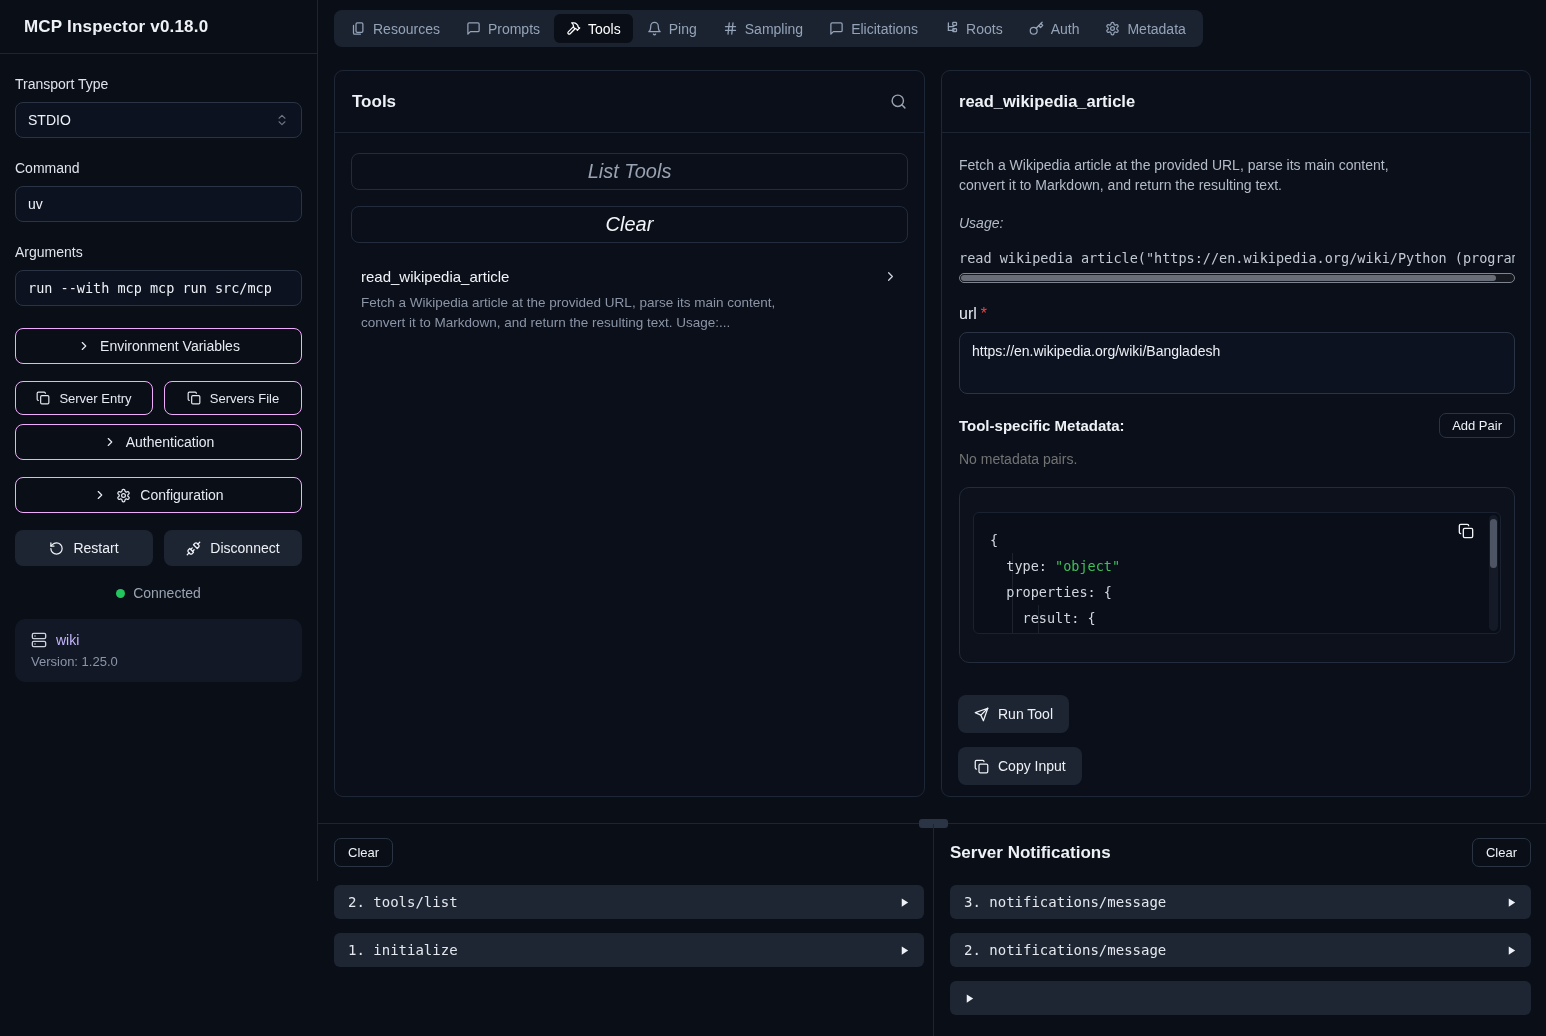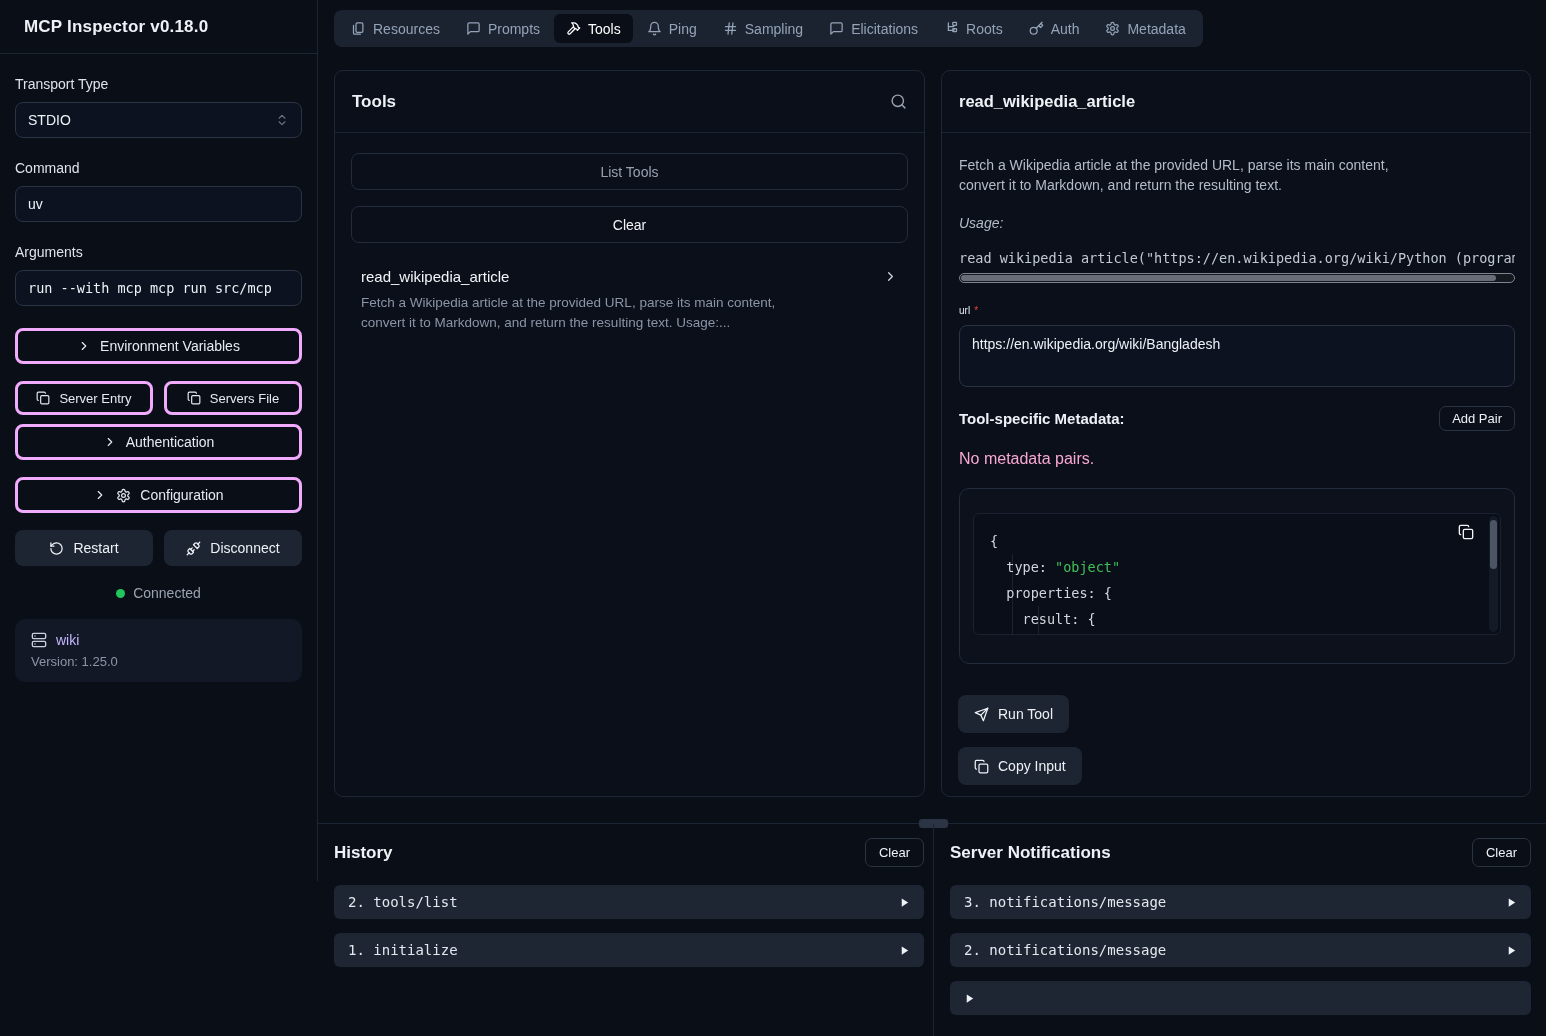--- a/index.html
+++ b/index.html
@@ -27,21 +27,21 @@
   .sidebar-body { padding:22px 15px 0 15px; }
   .field-label { font-size:14px; color:#dfe3ea; margin-bottom:10px; }
   .control {
     width:100%; height:36px; border:1px solid #2a3445; border-radius:8px;
     background:#0c1220; color:#eef1f6; font-size:14px;
     display:flex; align-items:center; padding:0 12px; margin-bottom:22px;
   }
   .control .grow { flex:1; }
   input.control { display:block; line-height:34px; outline:none; }
   .btn-outline {
-    width:100%; height:36px; border:3px solid #f0abfc; border-radius:8px;
+    width:100%; height:36px; border:1px solid #f0abfc; border-radius:8px;
     background:transparent; color:#e6eaf1; font-size:14px;
     display:flex; align-items:center; justify-content:center; gap:9px;
     margin-bottom:17px; cursor:pointer;
   }
   .btn-row { display:flex; gap:11px; margin-bottom:9px; }
   .btn-row .btn-outline { margin-bottom:0; height:34px; font-size:13px; }
   .btn-solid {
     flex:1; height:36px; border:none; border-radius:8px; background:#1d2532;
     color:#eef1f6; font-size:14px; display:flex; align-items:center;
     justify-content:center; gap:9px; cursor:pointer;
@@ -74,55 +74,55 @@
     border-bottom:1px solid #1c2534;
   }
   .panel-title { font-size:17px; font-weight:bold; flex:1; }
 
   #tools-panel { left:334px; top:70px; width:591px; height:727px; }
   #detail-panel { left:941px; top:70px; width:590px; height:727px; }
 
   .tools-body { padding:20px 16px 0 16px; }
   .wide-btn {
     width:100%; height:37px; border:1px solid #222c3c; border-radius:8px;
-    background:transparent; font-size:14px; display:flex; align-items:center;
-    justify-content:center; cursor:pointer; margin-bottom:16px;
+    background:transparent; font-size:20px; display:flex; align-items:center;
+    justify-content:center; cursor:pointer; margin-bottom:16px;font-style:italic;
   }
   .wide-btn.muted { color:#99a2b2; }
   .wide-btn.normal { color:#f2f4f8; }
   .tool-item { padding:9px 10px 0 10px; cursor:pointer; }
   .tool-item-top { display:flex; align-items:center; }
   .tool-item-name { font-size:15px; color:#f2f4f8; flex:1; }
   .tool-item-desc { font-size:13.5px; color:#8b95a7; line-height:20px; margin-top:8px; max-width:462px; }
 
   .detail-body { padding:22px 17px 0 17px; position:relative; }
   .detail-desc { font-size:14px; color:#b4bcc9; line-height:20px; max-width:470px; }
   .usage-label { font-size:14px; color:#b4bcc9; margin-top:20px;font-style:italic; }
   .usage-code { font-size:13.5px; color:#c3c9d4; margin-top:19px; white-space:nowrap; overflow:hidden; width:556px; }
   .usage-scrollbar {
     width:556px; height:10px; border:1px solid #7e848f; border-radius:6px;
     background:#15181f; margin-top:7px; padding:1px; 
   }
   .usage-scrollbar .thumb { width:97%; height:6px; border-radius:4px; background:#686d77; }
 
-  .url-label-row { margin-top:22px; font-size:10px; color:#e6eaf1; }
+  .url-label-row { margin-top:22px; font-size:16px; color:#e6eaf1; }
   .req { color:#ef4444; margin-left:4px; }
   .url-textarea {
     margin-top:9px; width:556px; height:62px; resize:none;
     background:#0c1220; border:1px solid #2a3445; border-radius:8px;
     color:#eef1f6; font-size:14px; font-family:"Liberation Sans", sans-serif;
     padding:10px 12px; outline:none;
   }
   .meta-row { display:flex; align-items:center; margin-top:15px; width:556px; }
   .meta-label { font-size:15px; font-weight:bold; flex:1; }
   .add-pair-btn {
     border:1px solid #2a3443; border-radius:7px; background:transparent;
     color:#eef1f6; font-size:13px; padding:4px 12px; cursor:pointer;
   }
-  .meta-empty { font-size:16px; color:#f9a8d4; margin-top:19px; }
+  .meta-empty { font-size:14px; color:#737373; margin-top:13px; }
 
   .schema-card {
     margin-top:20px; width:556px; height:176px; border:1px solid #222c3c;
     border-radius:10px; background:#0c111c; padding:13px 13px 13px 13px;
   }
   .schema-head { display:flex; align-items:center; }
   .schema-label { font-size:15px; font-weight:bold; flex:1; }
   .expand-ctl { display:flex; align-items:center; gap:5px; font-size:13.5px; color:#d6dbe3; cursor:pointer; }
   .code-box {
     position:relative; margin-top:11px; height:122px; background:#090e18;
@@ -426,21 +426,20 @@
     </svg>
   <span>Copy Input</span>
 </button>
 
 <div class="bottom-divider-h"></div>
 <div class="divider-handle"></div>
 <div class="bottom-divider-v"></div>
 
 <div class="bottom-col" id="history-col">
   <div class="bottom-head">
-    <div class="bottom-title">History</div>
     <button class="clear-sm-btn">Clear</button>
   </div>
   <div class="log-row">
     <span class="txt">2. tools/list</span>
     <svg class="ic" width="11" height="11" viewBox="0 0 24 24" fill="#eef1f6" stroke="none">
         <polygon points="6 3 20 12 6 21"></polygon>
       </svg>
   </div>
   <div class="log-row">
     <span class="txt">1. initialize</span>

